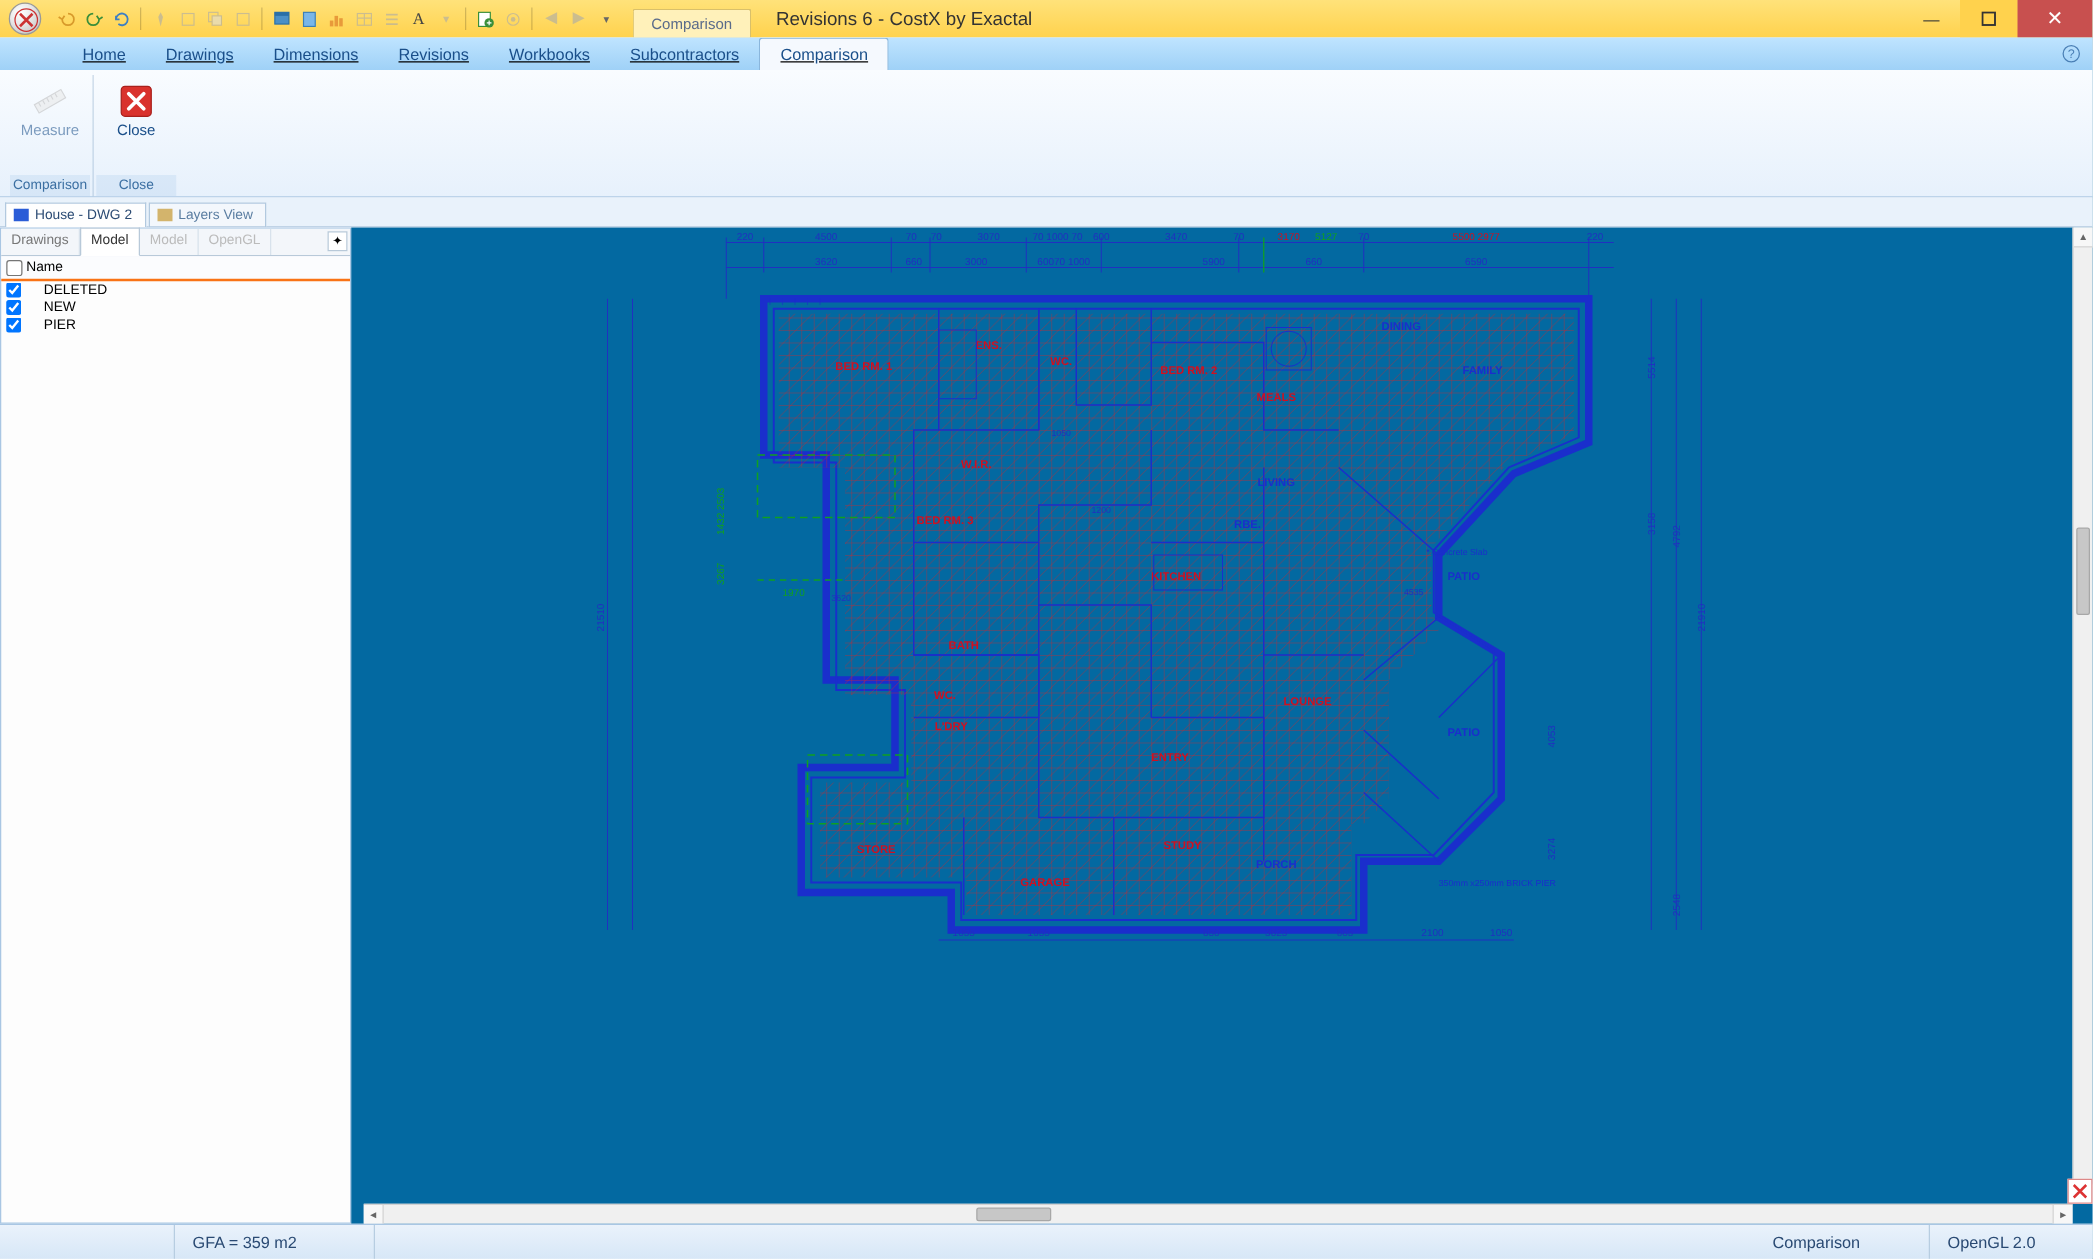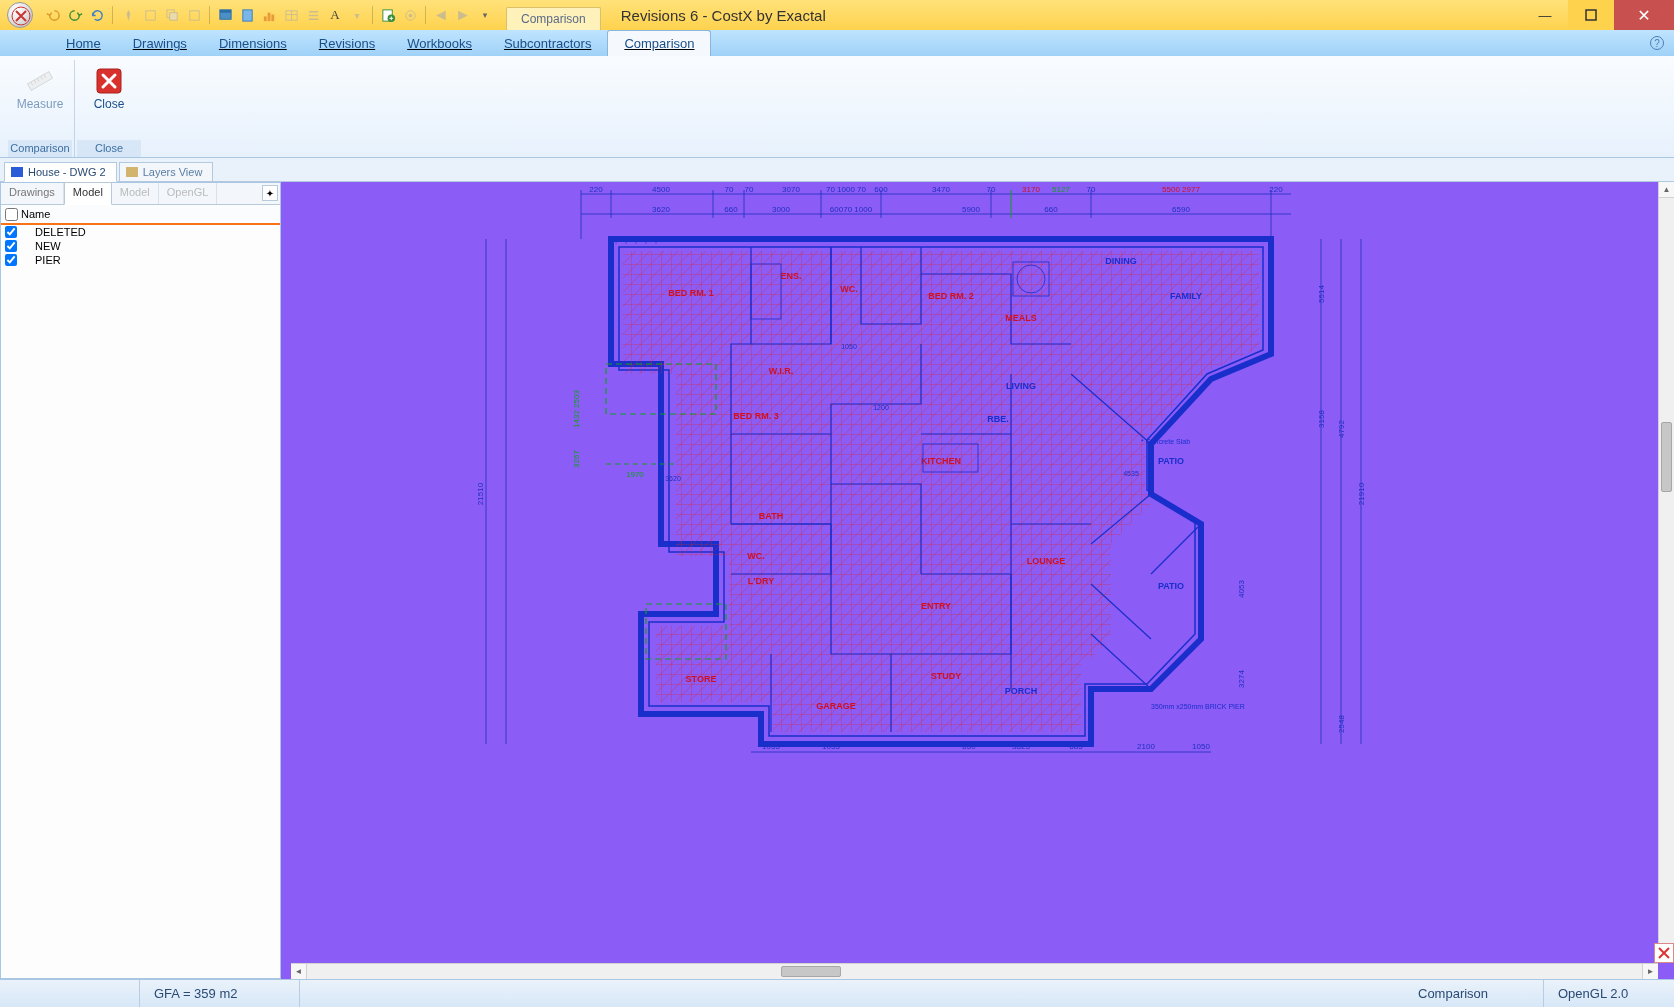--- a/index.html
+++ b/index.html
@@ -53,21 +53,21 @@
 .side-tab{ padding:3px 8px; font-size:11px; color:#777; border-right:1px solid #d8e2ec; cursor:pointer;}
 .side-tab.active{ background:#fff; color:#333; border:1px solid #b8c9d9; border-bottom:1px solid #fff; margin-bottom:-1px; margin-top:-1px;}
 .side-tab.dim{ color:#bbb; }
 .side-opts{ position:absolute; right:2px; top:2px; width:16px; height:16px; border:1px solid #b8c9d9; background:#fff; display:flex; align-items:center; justify-content:center; font-size:10px; cursor:pointer;}
 .layer-header{ padding:3px 4px 3px 20px; font-size:11px; border-bottom:2px solid #f97316; background:#fbfcfe; position:relative;}
 .layer-header .chk-all{ position:absolute; left:4px; top:3px;}
 .layer-row{ display:flex; align-items:flex-start; gap:18px; padding:1px 4px; font-size:11px; }
 .layer-row input{ width:12px; height:12px; }
 
 
-.canvas-wrap{ flex:1; position:relative; background:#8b5cf6; }
+.canvas-wrap{ flex:1; position:relative; background:#0369a1; }
 .canvas{ position:absolute; left:10px; top:0; right:16px; bottom:16px; overflow:hidden; }
 .vscroll{ position:absolute; right:0; top:0; bottom:16px; width:16px; background:#f0f0f0; border-left:1px solid #d2d2d2;}
 .vscroll .thumb{ position:absolute; left:2px; right:2px; top:240px; height:70px; background:#c7c7c7; border:1px solid #a7a7a7; border-radius:2px;}
 .vscroll .arrow{ position:absolute; left:0; right:0; height:16px; background:#f7f7f7; display:flex; align-items:center; justify-content:center; font-size:8px; color:#666; cursor:pointer;}
 .vscroll .arrow.up{ top:0; border-bottom:1px solid #d2d2d2;}
 .vscroll .arrow.down{ bottom:0; border-top:1px solid #d2d2d2;}
 .hscroll{ position:absolute; left:10px; right:16px; bottom:0; height:16px; background:#f0f0f0; border-top:1px solid #d2d2d2;}
 .hscroll .thumb{ position:absolute; top:2px; bottom:2px; left:490px; width:60px; background:#c7c7c7; border:1px solid #a7a7a7; border-radius:2px;}
 .hscroll .arrow{ position:absolute; top:0; bottom:0; width:16px; background:#f7f7f7; display:flex; align-items:center; justify-content:center; font-size:8px; color:#666; cursor:pointer;}
 .hscroll .arrow.left{ left:0; border-right:1px solid #d2d2d2;}

